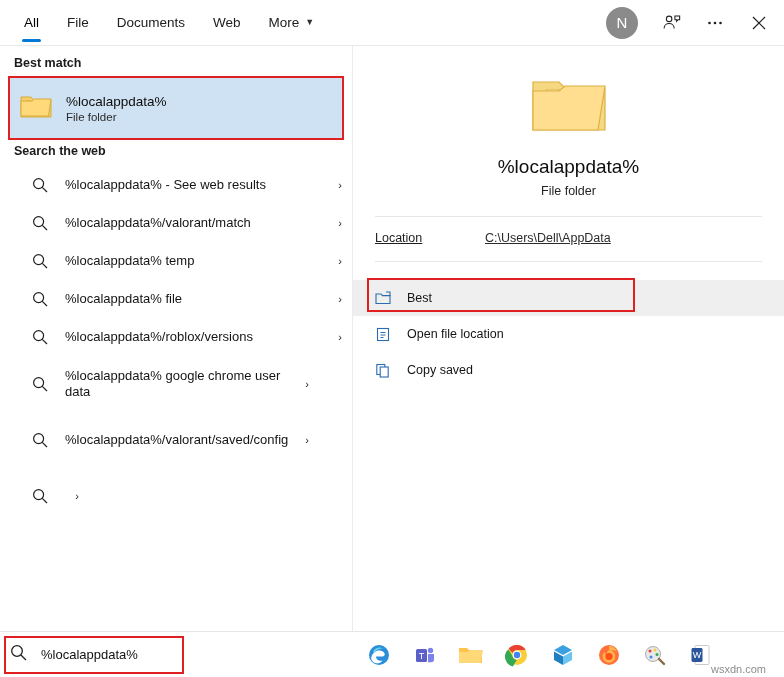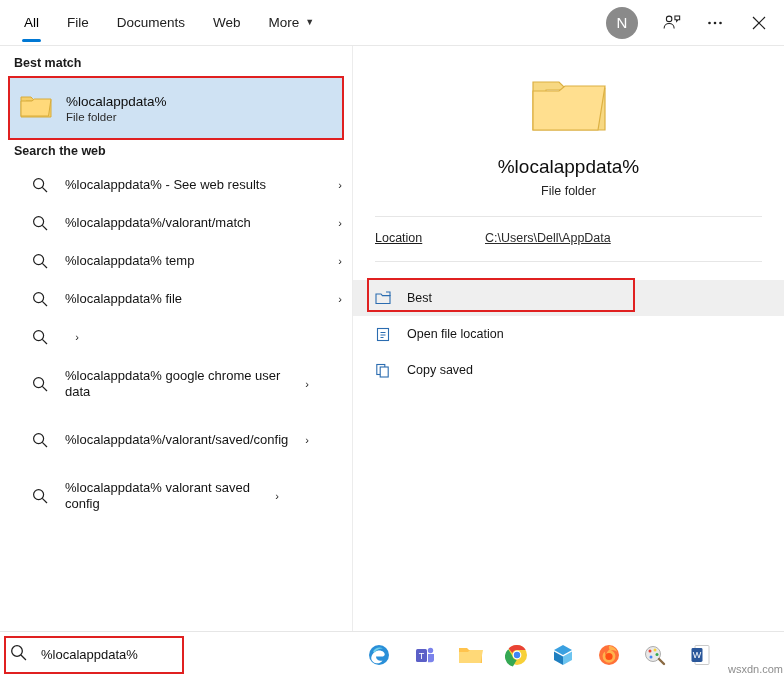--- a/index.html
+++ b/index.html
@@ -140,21 +140,21 @@
     font-family:"Liberation Sans", sans-serif;
     font-size:13px; color:#111; margin-left:12px; width:250px;
   }
   .search-highlight {
     position:absolute; left:4px; top:4px; width:180px; height:38px;
     border:2px solid #e02020; pointer-events:none;
   }
   .tray { flex:1 1 auto; display:flex; align-items:center; gap:20px; padding-left:14px; }
   .tray-icon { width:26px; height:26px; display:flex; align-items:center; justify-content:center; position:relative; }
   .watermark {
-    position:absolute; right:1px; bottom:2px;
+    position:absolute; right:18px; bottom:2px;
     font-size:11px; color:#8d8d8d;
   }
 </style>
 </head>
 <body>
 
 <div id="app">
 
   <div class="topbar">
     <div class="tab active">
@@ -275,20 +275,21 @@
           <span class="chev">›</span>
         </div>
 
         <div class="web-item">
           <span class="magnifier">
             <svg width="16" height="16" viewBox="0 0 16 16">
                 <circle cx="6.6" cy="6.6" r="5" fill="none" stroke="#1f1f1f" stroke-width="1.2"></circle>
                 <path d="M10.3 10.3 L15 15" stroke="#1f1f1f" stroke-width="1.2"></path>
               </svg>
           </span>
+          <span class="label">%localappdata%/roblox/versions</span>
           <span class="chev">›</span>
         </div>
 
         <div class="web-item tall">
           <span class="magnifier">
             <svg width="16" height="16" viewBox="0 0 16 16">
                 <circle cx="6.6" cy="6.6" r="5" fill="none" stroke="#1f1f1f" stroke-width="1.2"></circle>
                 <path d="M10.3 10.3 L15 15" stroke="#1f1f1f" stroke-width="1.2"></path>
               </svg>
           </span>
@@ -307,21 +308,20 @@
           <span class="chev">›</span>
         </div>
 
         <div class="web-item tall">
           <span class="magnifier">
             <svg width="16" height="16" viewBox="0 0 16 16">
                 <circle cx="6.6" cy="6.6" r="5" fill="none" stroke="#1f1f1f" stroke-width="1.2"></circle>
                 <path d="M10.3 10.3 L15 15" stroke="#1f1f1f" stroke-width="1.2"></path>
               </svg>
           </span>
-          <span class="label" style="max-width:200px;">%localappdata% valorant saved config</span>
           <span class="chev">›</span>
         </div>
 
       </div>
     </div>
 
     <div class="right">
       <div class="preview-top">
         <span class="folder-big">
           <svg width="78" height="66" viewBox="0 0 78 66">

